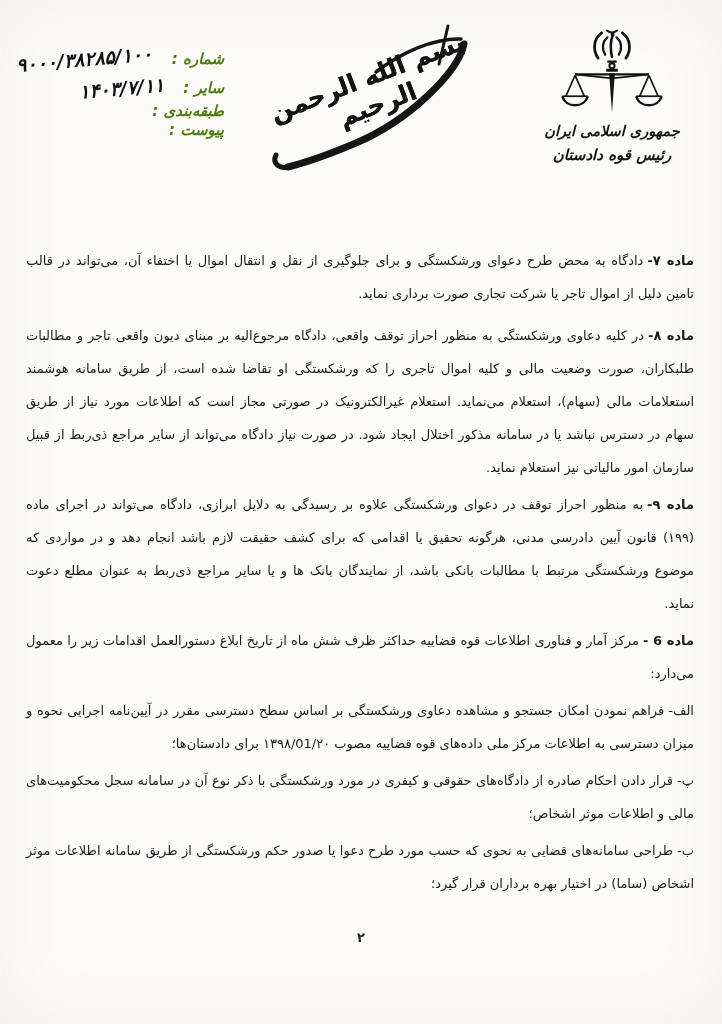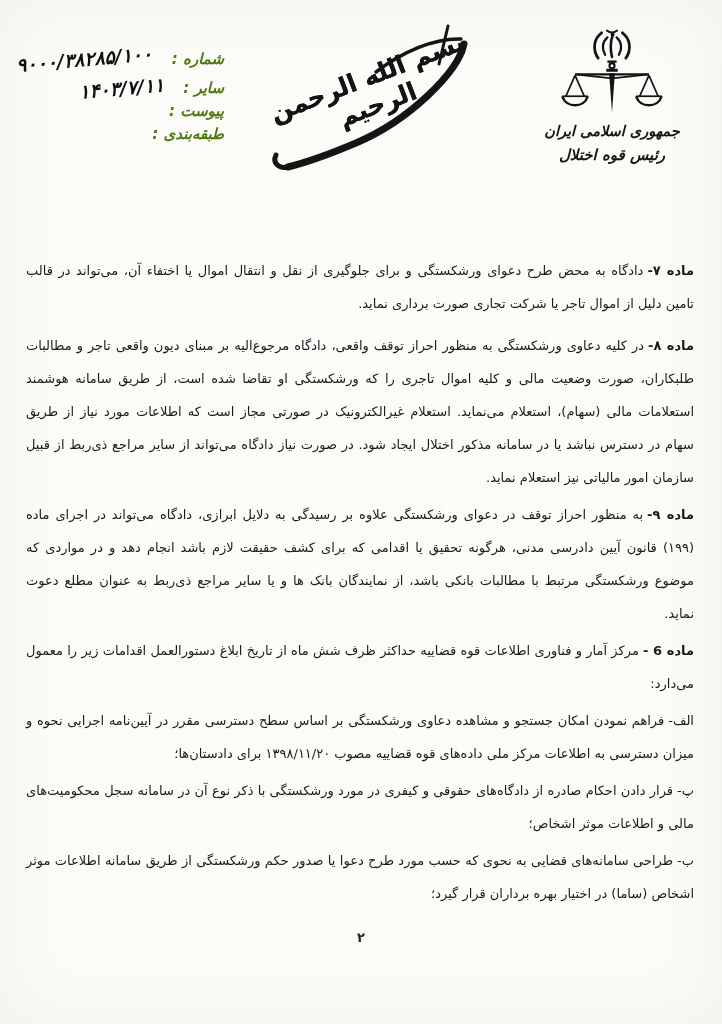--- a/index.html
+++ b/index.html
@@ -46,21 +46,21 @@
   
   .emblem-block{
     position:absolute;right:14px;top:27px;width:192px;
     text-align:center;direction:rtl;
   }
   .emblem-svg{display:block;margin:0 auto;}
   .org1{font-size:14.5px;font-weight:bold;font-style:italic;margin-top:6px;color:#161616;}
   .org2{font-size:15px;font-weight:bold;font-style:italic;margin-top:7px;color:#161616;letter-spacing:1px;}
   
   .body-text{
-    position:absolute;top:254px;right:28px;left:26px;
+    position:absolute;top:244px;right:28px;left:26px;
     direction:rtl;text-align:justify;
     font-size:13px;line-height:33px;color:#1b1b1b;
   }
   .para{margin:0 0 4px 0;}
   .para.p1{margin-bottom:9px;}
   .para.p4{margin-bottom:0;}
   .para .mada{margin-left:4px;}
   .para.article .mada{font-weight:bold;}
   
   .page-number{
@@ -75,26 +75,26 @@
 
   <div class="hdr-fields">
     <div class="field-row r1">
       <span class="field-label">شماره :</span>
       <span class="field-value">۹۰۰۰/۳۸۲۸۵/۱۰۰</span>
     </div>
     <div class="field-row r2">
       <span class="field-label">سایر :</span>
       <span class="field-value">۱۴۰۳/۷/۱۱</span>
     </div>
+    <div class="field-row r4">
+      <span class="field-label">طبقه‌بندی :</span>
+      <span class="field-value"></span>
+    </div>
     <div class="field-row r3">
       <span class="field-label">پیوست :</span>
-      <span class="field-value"></span>
-    </div>
-    <div class="field-row r4">
-      <span class="field-label">طبقه‌بندی :</span>
       <span class="field-value"></span>
     </div>
   </div>
 
   <div class="bismillah">
     <svg class="bism-swoosh" width="240" height="168" viewBox="0 0 240 168" fill="none" xmlns="http://www.w3.org/2000/svg">
       <path d="M206,30 C200,58 152,106 98,129 C72,140 46,149 30,153" stroke="#151515" stroke-width="7" stroke-linecap="round"></path>
       <path d="M30,153 C21,155 14,149 18,141" stroke="#151515" stroke-width="5" stroke-linecap="round"></path>
       <path d="M118,58 C144,38 176,24 203,25" stroke="#151515" stroke-width="3.5" stroke-linecap="round"></path>
       <path d="M190,12 L181,50" stroke="#151515" stroke-width="3" stroke-linecap="round"></path>
@@ -125,38 +125,38 @@
 
       <path d="M18,42 L10,60 M18,42 L26,60" stroke="#141414" stroke-width="1.5"></path>
       <path d="M7,60 L29,60" stroke="#141414" stroke-width="1.5"></path>
       <path d="M7,60 C10,70.5 26,70.5 29,60" stroke="#141414" stroke-width="2.2"></path>
 
       <path d="M82,42 L74,60 M82,42 L90,60" stroke="#141414" stroke-width="1.5"></path>
       <path d="M71,60 L93,60" stroke="#141414" stroke-width="1.5"></path>
       <path d="M71,60 C74,70.5 90,70.5 93,60" stroke="#141414" stroke-width="2.2"></path>
     </svg>
     <div class="org1">جمهوری اسلامی ایران</div>
-    <div class="org2">رئیس قوه اختلال</div>
+    <div class="org2">رئیس قوه دادستان</div>
   </div>
 
   <div class="body-text">
     <p class="para p1 article">
       <span class="mada">ماده ۷-</span><span>دادگاه به محض طرح دعوای ورشکستگی و برای جلوگیری از نقل و انتقال اموال یا اختفاء آن، می‌تواند در قالب تامین دلیل از اموال تاجر یا شرکت تجاری صورت برداری نماید.</span>
     </p>
     <p class="para p2 article">
       <span class="mada">ماده ۸-</span><span>در کلیه دعاوی ورشکستگی به منظور احراز توقف واقعی، دادگاه مرجوع‌الیه بر مبنای دیون واقعی تاجر و مطالبات طلبکاران، صورت وضعیت مالی و کلیه اموال تاجری را که ورشکستگی او تقاضا شده است، از طریق سامانه هوشمند استعلامات مالی (سهام)، استعلام می‌نماید. استعلام غیرالکترونیک در صورتی مجاز است که اطلاعات مورد نیاز از طریق سهام در دسترس نباشد یا در سامانه مذکور اختلال ایجاد شود. در صورت نیاز دادگاه می‌تواند از سایر مراجع ذی‌ربط از قبیل سازمان امور مالیاتی نیز استعلام نماید.</span>
     </p>
     <p class="para p3 article">
       <span class="mada">ماده ۹-</span><span>به منظور احراز توقف در دعوای ورشکستگی علاوه بر رسیدگی به دلایل ابرازی، دادگاه می‌تواند در اجرای ماده (۱۹۹) قانون آیین دادرسی مدنی، هرگونه تحقیق یا اقدامی که برای کشف حقیقت لازم باشد انجام دهد و در مواردی که موضوع ورشکستگی مرتبط با مطالبات بانکی باشد، از نمایندگان بانک ها و یا سایر مراجع ذی‌ربط به عنوان مطلع دعوت نماید.</span>
     </p>
     <p class="para p5 article">
       <span class="mada">ماده 6 -</span><span>مرکز آمار و فناوری اطلاعات قوه قضاییه حداکثر ظرف شش ماه از تاریخ ابلاغ دستورالعمل اقدامات زیر را معمول می‌دارد:</span>
     </p>
     <p class="para p6">
-      <span class="mada">الف-</span><span>فراهم نمودن امکان جستجو و مشاهده دعاوی ورشکستگی بر اساس سطح دسترسی مقرر در آیین‌نامه اجرایی نحوه و میزان دسترسی به اطلاعات مرکز ملی داده‌های قوه قضاییه مصوب ۱۳۹۸/۱۱/۲۰ برای دادستان‌ها؛</span>
+      <span class="mada">الف-</span><span>فراهم نمودن امکان جستجو و مشاهده دعاوی ورشکستگی بر اساس سطح دسترسی مقرر در آیین‌نامه اجرایی نحوه و میزان دسترسی به اطلاعات مرکز ملی داده‌های قوه قضاییه مصوب ۱۳۹۸/01/۲۰ برای دادستان‌ها؛</span>
     </p>
     <p class="para p8">
       <span class="mada">پ-</span><span>قرار دادن احکام صادره از دادگاه‌های حقوقی و کیفری در مورد ورشکستگی با ذکر نوع آن در سامانه سجل محکومیت‌های مالی و اطلاعات موثر اشخاص؛</span>
     </p>
     <p class="para p7">
       <span class="mada">ب-</span><span>طراحی سامانه‌های قضایی به نحوی که حسب مورد طرح دعوا یا صدور حکم ورشکستگی از طریق سامانه اطلاعات موثر اشخاص (ساما) در اختیار بهره برداران قرار گیرد؛</span>
     </p>
   </div>
 
   <div class="page-number">۲</div>

